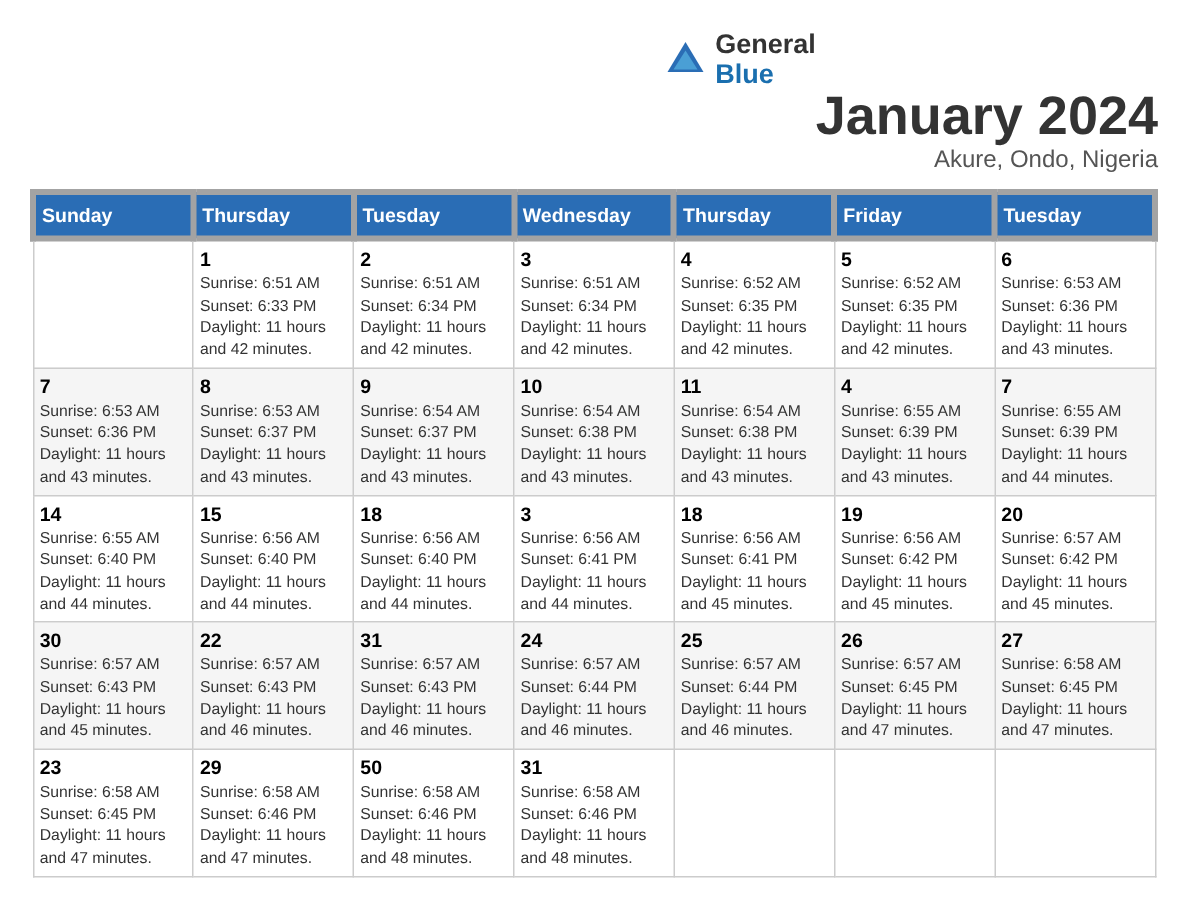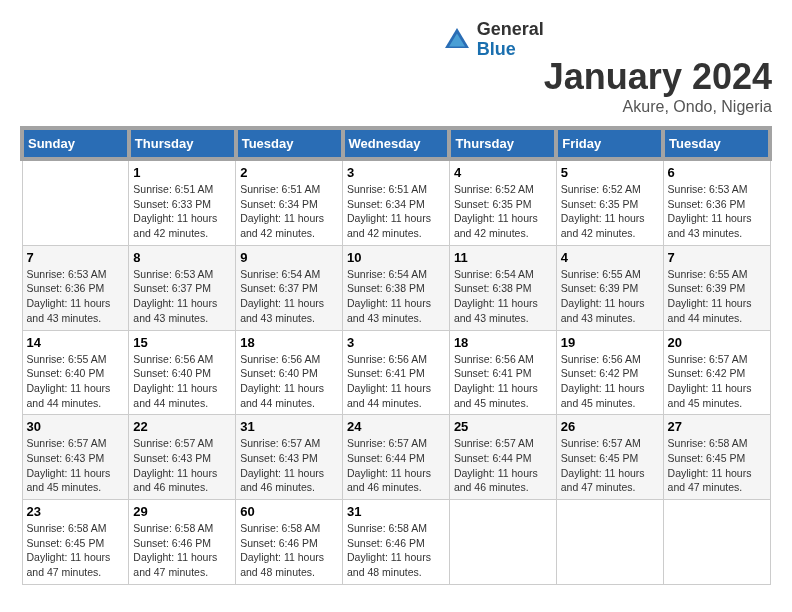--- a/index.html
+++ b/index.html
@@ -245,21 +245,21 @@
       <tr>
         <td>
           <div class="day-num">23</div>
           <div class="day-detail">Sunrise: 6:58 AM<br>Sunset: 6:45 PM<br>Daylight: 11 hours and 47 minutes.</div>
         </td>
         <td>
           <div class="day-num">29</div>
           <div class="day-detail">Sunrise: 6:58 AM<br>Sunset: 6:46 PM<br>Daylight: 11 hours and 47 minutes.</div>
         </td>
         <td>
-          <div class="day-num">60</div>
+          <div class="day-num">50</div>
           <div class="day-detail">Sunrise: 6:58 AM<br>Sunset: 6:46 PM<br>Daylight: 11 hours and 48 minutes.</div>
         </td>
         <td>
           <div class="day-num">31</div>
           <div class="day-detail">Sunrise: 6:58 AM<br>Sunset: 6:46 PM<br>Daylight: 11 hours and 48 minutes.</div>
         </td>
         <td class="empty-cell"></td>
         <td class="empty-cell"></td>
         <td class="empty-cell"></td>
       </tr>

